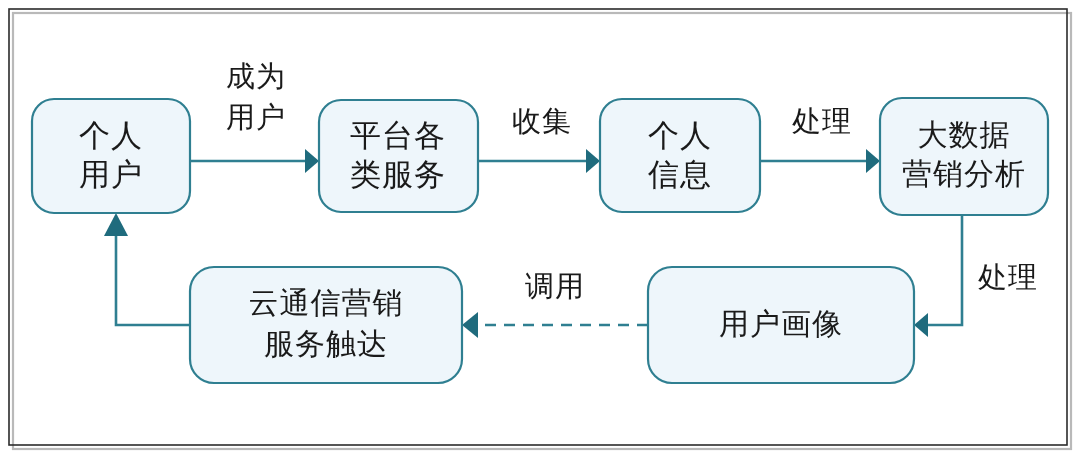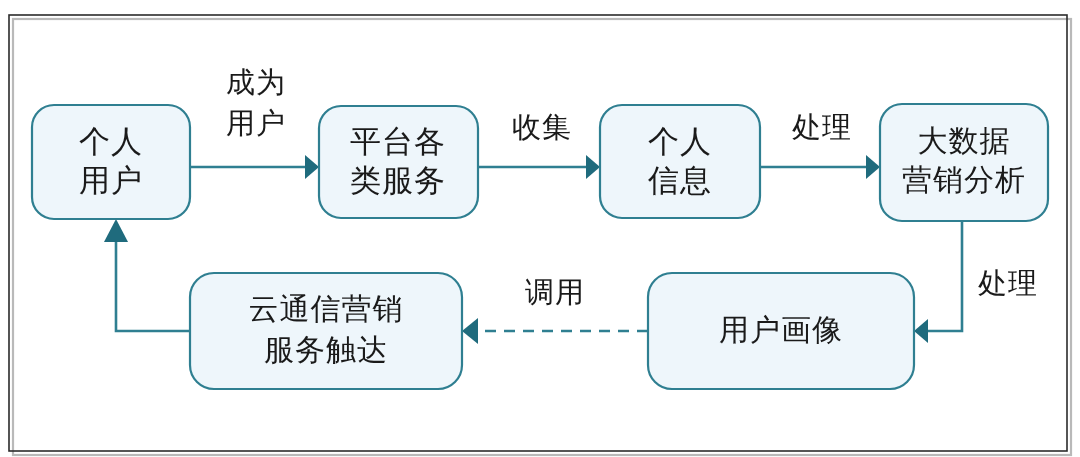--- a/index.html
+++ b/index.html
@@ -10,21 +10,20 @@
   body {
     width: 1080px;
     height: 457px;
     font-family: "Liberation Serif", "DejaVu Serif", serif;
     overflow: hidden;
   }
   #diagram-root {
     position: relative;
     width: 1080px;
     height: 322px;
-    margin-top: 6px;
   }
   svg#flow {
     display: block;
     width: 1080px;
     height: 457px;
   }
   .node-rect {
     fill: #eef6fb;
     stroke: #2f7f91;
     stroke-width: 2.2;

